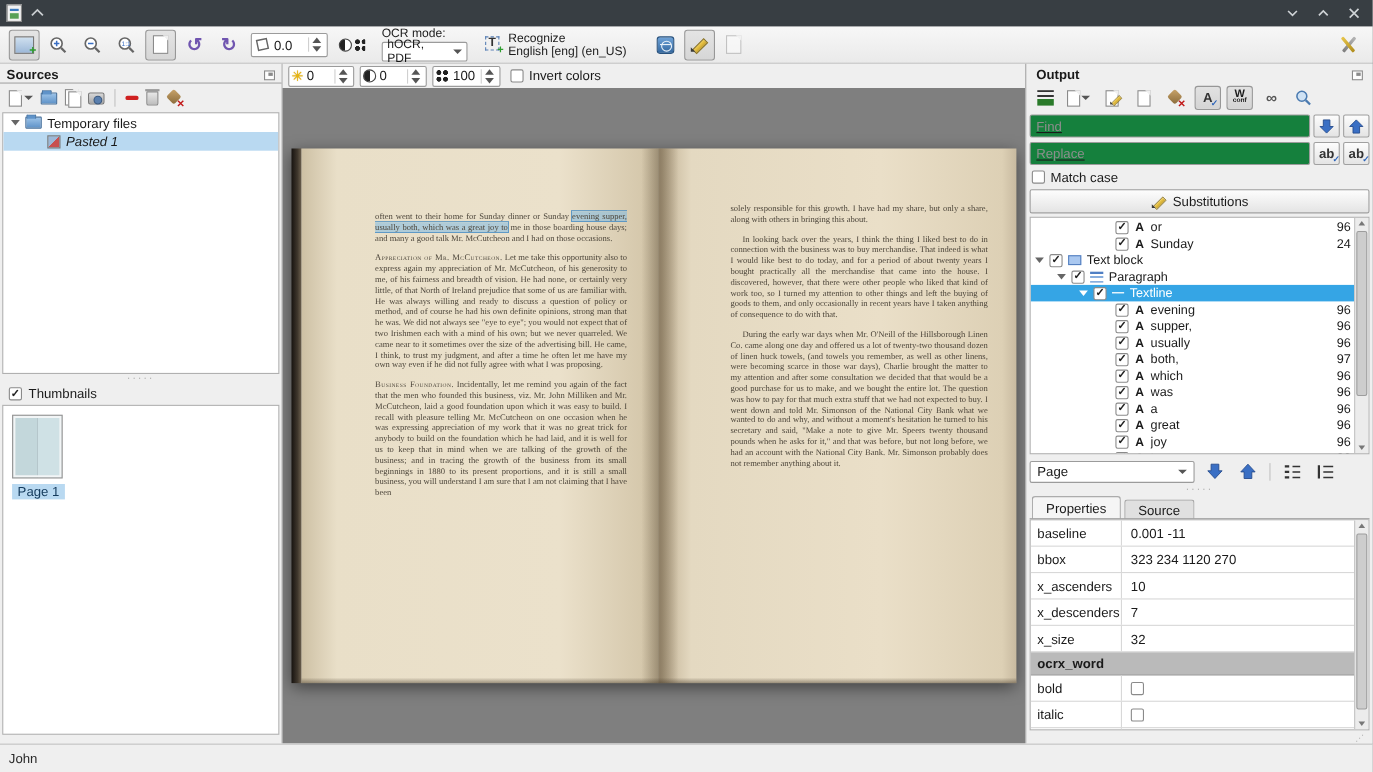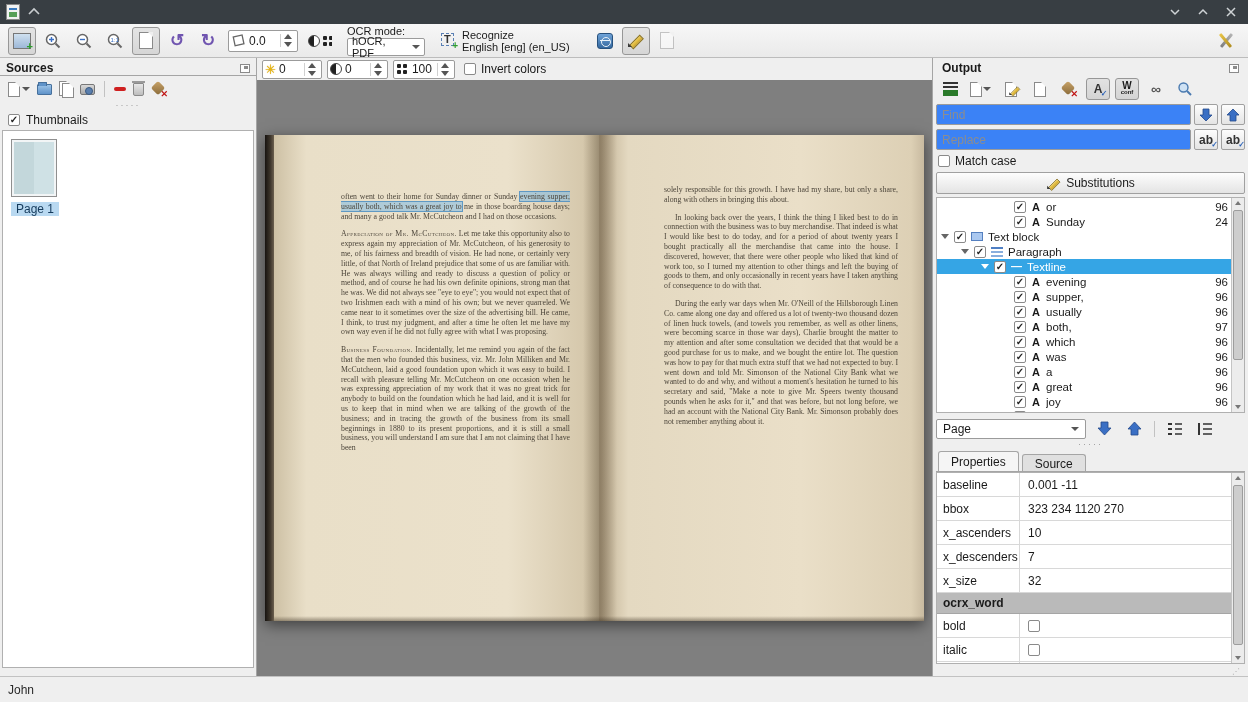--- a/index.html
+++ b/index.html
@@ -100,21 +100,21 @@
   .textL p, .textR p { margin:0 0 8px 0;}
   .ind { text-indent:11px;}
   .sc { font-variant:small-caps; letter-spacing:.4px;}
   .hl { background:rgba(125,185,228,.55); box-shadow:0 0 0 1px rgba(70,140,195,.85);}
   
   .output { width:316px; flex:0 0 auto; border-left:1px solid #a5a5a5; background:#efefef; display:flex; flex-direction:column; padding:0 3px;}
   .out-toolbar { height:26px; display:flex; align-items:center; gap:5px; padding:0 2px; flex:0 0 auto;}
   .otbtn { height:22px; min-width:24px; display:flex; align-items:center; justify-content:center; border:1px solid transparent; border-radius:3px; gap:1px; padding:0 2px;}
   .otbtn.pressed { border-color:#979797; background:linear-gradient(#e2e2e2,#d4d4d4);}
   .findrow { display:flex; gap:3px; margin:2px 0; height:21px; flex:0 0 auto;}
-  .findrow input { flex:1; height:21px; border:1px solid #9b9b9b; border-radius:2px; padding:0 5px; font-size:12px; font-family:"Liberation Sans",sans-serif; background:#3b82f6; color:#1a1a1a;}
+  .findrow input { flex:1; height:21px; border:1px solid #9b9b9b; border-radius:2px; padding:0 5px; font-size:12px; font-family:"Liberation Sans",sans-serif; background:#15803d; color:#1a1a1a;text-decoration:underline;}
   .findrow input::placeholder { color:#8d8d8d;}
   .sbtn { width:24px; height:21px; border:1px solid #a0a0a0; border-radius:2px; background:linear-gradient(#fdfdfd,#e4e4e4); display:flex; align-items:center; justify-content:center; flex:0 0 auto;}
   .matchrow { height:18px; display:flex; align-items:center; gap:5px; padding-left:2px; flex:0 0 auto;}
   .subsbtn { height:22px; margin:2px 0 3px 0; border:1px solid #a0a0a0; border-radius:2px; background:linear-gradient(#fdfdfd,#e4e4e4); display:flex; align-items:center; justify-content:center; gap:5px; font-size:12px; flex:0 0 auto;}
   .wordtree { height:216px; flex:0 0 auto; background:#fff; border:1px solid #b0b0b0; position:relative; overflow:hidden;}
   .wordtree .rows { position:absolute; left:0; top:1px; right:13px;}
   .trow { height:15px; display:flex; align-items:center; gap:5px; font-size:11.5px; white-space:nowrap;}
   .trow .tlabel { flex:1; overflow:hidden;}
   .trow .tconf { width:28px; text-align:right; margin-right:3px;}
   .trow.sel { background:#35a5e5; color:#fff;}
@@ -287,20 +287,31 @@
         <span style="position:relative;width:14px;height:16px;">
             <span class="doc icon" style="position:absolute;left:0;top:0;"></span>
             <span class="doc icon" style="position:absolute;left:3px;top:2px;"></span>
           </span>
         <span class="camera icon"></span>
         <span class="sep"></span>
         <span class="redminus icon"></span>
         <span class="trash icon"></span>
         <span class="broom icon"></span>
       </div>
+      <div class="src-tree">
+        <div class="trow-src" style="padding-left:7px;">
+          <span class="expander"></span>
+          <span class="folder icon"></span>
+          <span>Temporary files</span>
+        </div>
+        <div class="trow-src row-selected" style="padding-left:40px;font-style:italic;">
+          <span class="imgthumb-ic icon"></span>
+          <span>Pasted 1</span>
+        </div>
+      </div>
       <div class="splitter">·····</div>
       <div class="thumb-row">
         <span class="cb checked"></span>
         <span>Thumbnails</span>
       </div>
       <div class="thumb-area">
         <div class="pagethumb"></div>
         <span class="pagecaption">Page 1</span>
       </div>
     </div>

